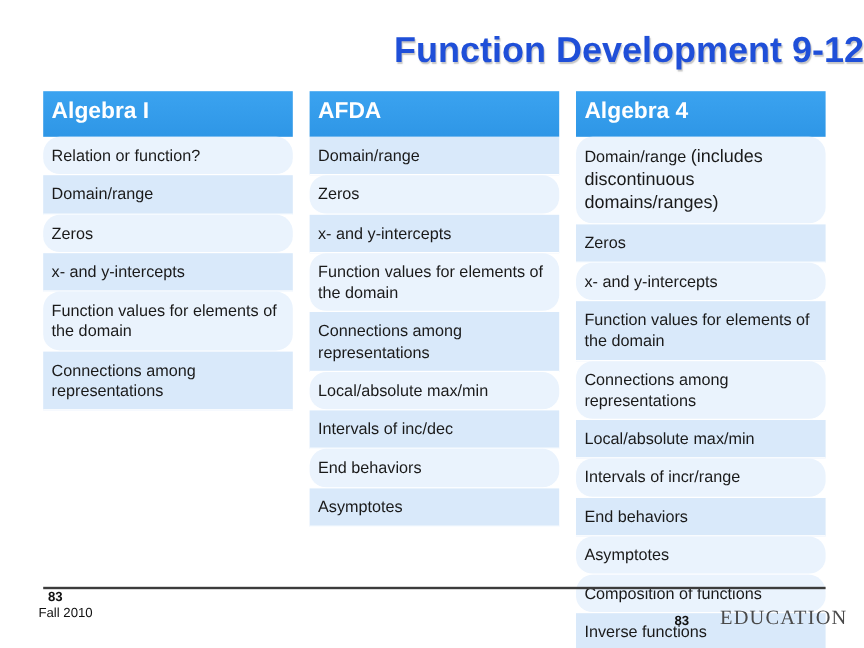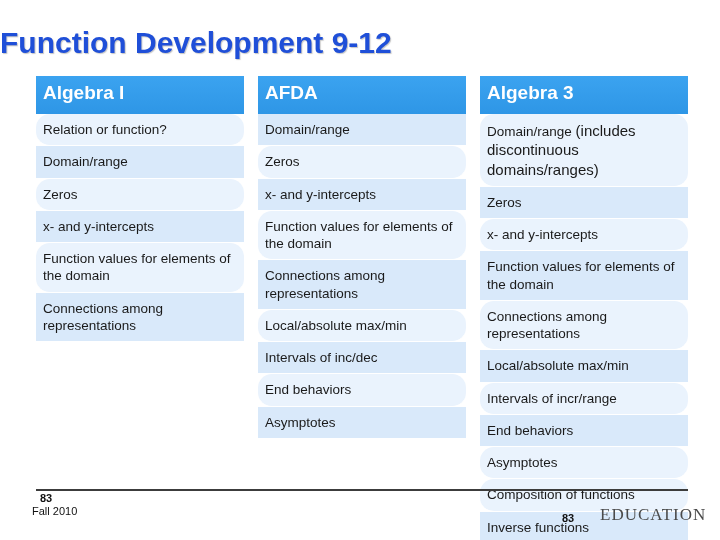--- a/index.html
+++ b/index.html
@@ -13,21 +13,21 @@
     font-family: "Liberation Sans", sans-serif;
     position: relative;
     overflow: hidden;
   }
 
   .slide-title {
     position: absolute;
     left: 0;
     top: 26px;
     width: 720px;
-    text-align: left;
+    text-align: right;
     font-size: 30px;
     font-weight: bold;
     color: #1f4fd8;
     letter-spacing: 0px;
     text-shadow: 1px 1px 1px rgba(150,150,150,0.55);
   }
 
   .columns {
     position: absolute;
     left: 36px;
@@ -139,21 +139,21 @@
     <div class="cell odd">x- and y-intercepts</div>
     <div class="cell even">Function values for elements of the domain</div>
     <div class="cell odd">Connections among representations</div>
     <div class="cell even">Local/absolute max/min</div>
     <div class="cell odd">Intervals of inc/dec</div>
     <div class="cell even">End behaviors</div>
     <div class="cell odd">Asymptotes</div>
   </div>
 
   <div class="col">
-    <div class="col-header">Algebra 3</div>
+    <div class="col-header">Algebra 4</div>
     <div class="cell even"><span>Domain/range</span> <span class="small">(includes discontinuous domains/ranges)</span></div>
     <div class="cell odd">Zeros</div>
     <div class="cell even">x- and y-intercepts</div>
     <div class="cell odd">Function values for elements of the domain</div>
     <div class="cell even">Connections among representations</div>
     <div class="cell odd">Local/absolute max/min</div>
     <div class="cell even">Intervals of incr/range</div>
     <div class="cell odd">End behaviors</div>
     <div class="cell even">Asymptotes</div>
     <div class="cell even">Composition of functions</div>

